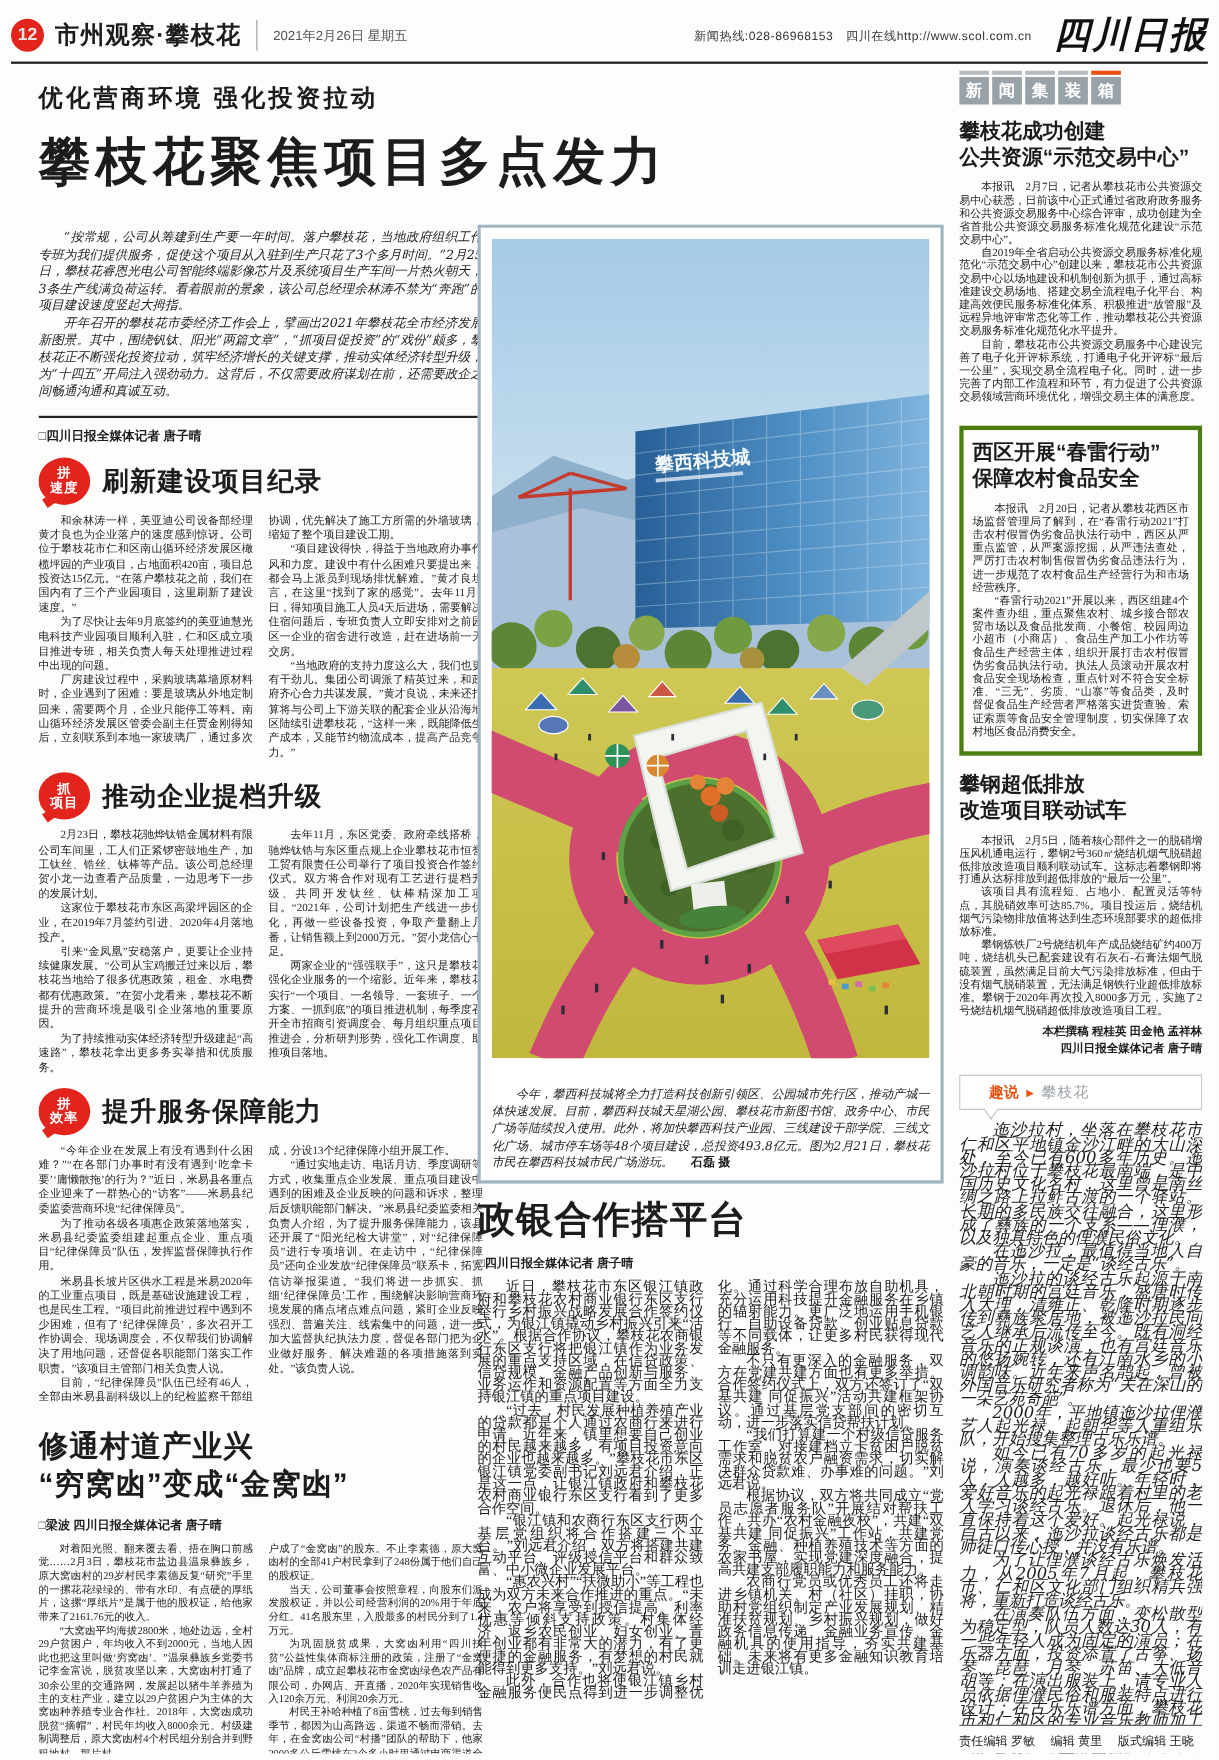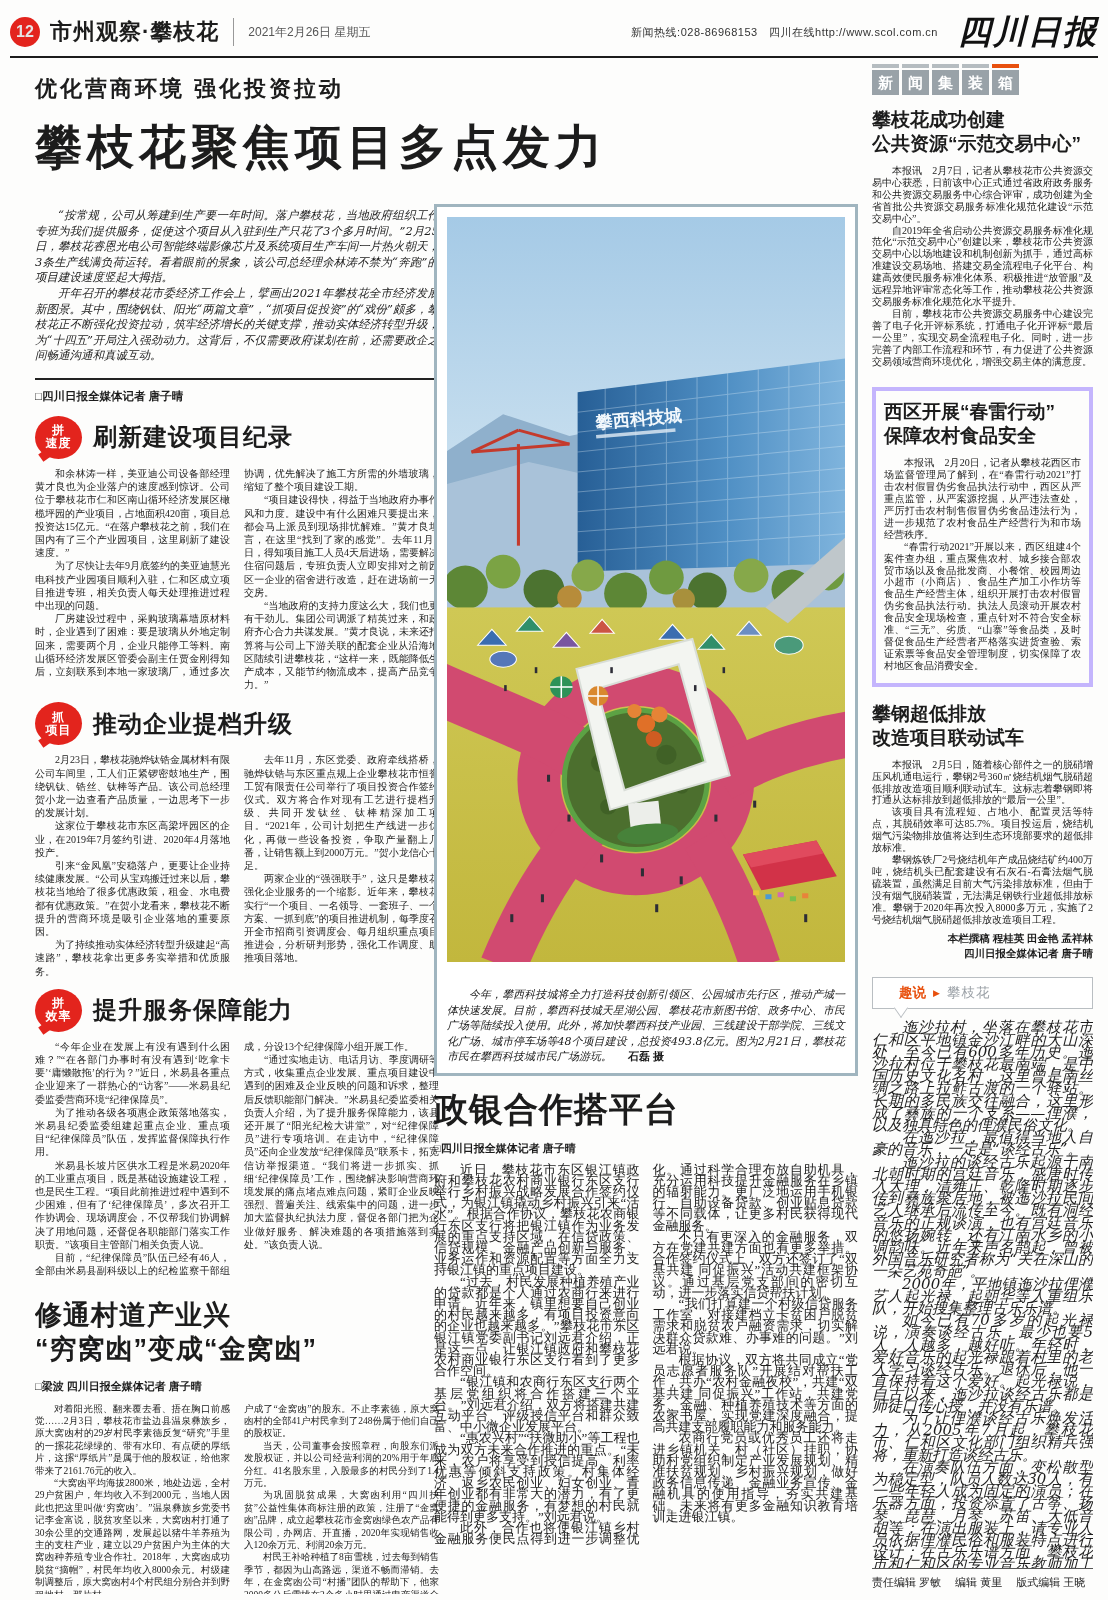--- a/index.html
+++ b/index.html
@@ -66,21 +66,21 @@
   
   .rail { position:absolute; left:872px; top:64px; width:221px; height:1530px; overflow:hidden; }
   .rail-badge { display:flex; gap:3px; margin-bottom:13px; }
   .cell .cap { height:4px; background:#b5bcc0; margin-bottom:2px; }
   .cell-red .cap { background:#e8500e; }
   .cell .bx { width:27px; height:25px; background:#99a2a8; color:#fff; text-align:center;
               font:bold 15px/25px "Liberation Sans", sans-serif; }
   .rail h3 { font:900 19px/24px "Liberation Sans", sans-serif; margin-bottom:9px; }
   .rail-article { margin-bottom:15px; }
   .rail-body p { font-size:10px; line-height:11.9px; text-align:justify; text-indent:2em; }
-  .redbox { border:4px solid #c4b5fd; padding:9px 8px 11px; margin:20px 0 15px; }
+  .redbox { border:4px solid #4d7c0f; padding:9px 8px 11px; margin:20px 0 15px; }
   .credits { text-align:right; font:bold 10.5px/15px "Liberation Sans", sans-serif; margin-top:6px; }
   .funbox { position:relative; border:1px solid #b9bec2; padding:6px 26px; margin:16px 0 12px;
             display:flex; align-items:center; gap:7px; background:#fff; }
   .funbox::after { content:""; position:absolute; left:22px; bottom:-6px; width:11px; height:11px;
                    background:#fff; border-right:1px solid #b9bec2; border-bottom:1px solid #b9bec2;
                    transform:rotate(45deg) skew(10deg,10deg); }
   .fun-label { color:#e8500e; font:bold 13.5px "Liberation Sans", sans-serif; }
   .fun-arrow { color:#e8500e; font-size:9px; }
   .fun-region { color:#9aa0a6; font:13.5px "Liberation Sans", sans-serif; letter-spacing:1px; }
   .a4-body p { font-family:"DejaVu Serif", serif; font-style:italic; font-size:15px;
@@ -137,21 +137,21 @@
 
     <div class="section">
       <div class="sec-head">
         <div class="badge">
           <div class="b1">抓</div>
           <div class="b2">项目</div>
         </div>
         <h2 class="sec-title">推动企业提档升级</h2>
       </div>
       <div class="sec-body">
-        <p>2月23日，攀枝花驰烨钛锆金属材料有限公司车间里，工人们正紧锣密鼓地生产，围绕钒钛、锆丝、钛棒等产品。该公司总经理贺小龙一边查看产品质量，一边思考下一步的发展计划。</p>
+        <p>2月23日，攀枝花驰烨钛锆金属材料有限公司车间里，工人们正紧锣密鼓地生产，加工钛丝、锆丝、钛棒等产品。该公司总经理贺小龙一边查看产品质量，一边思考下一步的发展计划。</p>
         <p>这家位于攀枝花市东区高梁坪园区的企业，在2019年7月签约引进、2020年4月落地投产。</p>
         <p>引来“金凤凰”安稳落户，更要让企业持续健康发展。“公司从宝鸡搬迁过来以后，攀枝花当地给了很多优惠政策，租金、水电费都有优惠政策。”在贺小龙看来，攀枝花不断提升的营商环境是吸引企业落地的重要原因。</p>
         <p>为了持续推动实体经济转型升级建起“高速路”，攀枝花拿出更多务实举措和优质服务。</p>
         <p>去年11月，东区党委、政府牵线搭桥，驰烨钛锆与东区重点规上企业攀枝花市恒誉工贸有限责任公司举行了项目投资合作签约仪式。双方将合作对现有工艺进行提档升级、共同开发钛丝、钛棒精深加工项目。“2021年，公司计划把生产线进一步优化，再做一些设备投资，争取产量翻上几番，让销售额上到2000万元。”贺小龙信心十足。</p>
         <p>两家企业的“强强联手”，这只是攀枝花强化企业服务的一个缩影。近年来，攀枝花实行“一个项目、一名领导、一套班子、一个方案、一抓到底”的项目推进机制，每季度召开全市招商引资调度会、每月组织重点项目推进会，分析研判形势，强化工作调度、助推项目落地。</p>
       </div>
     </div>
 
     <div class="section">
       <div class="sec-head">

